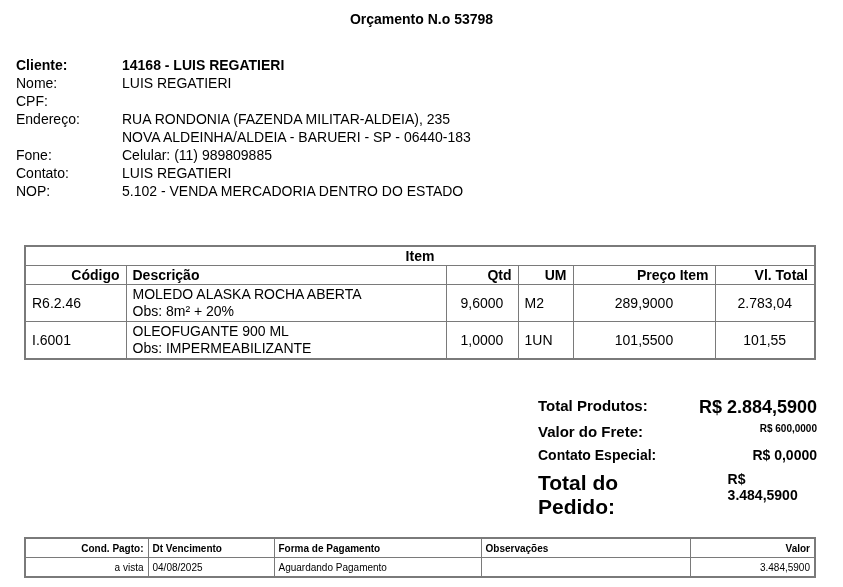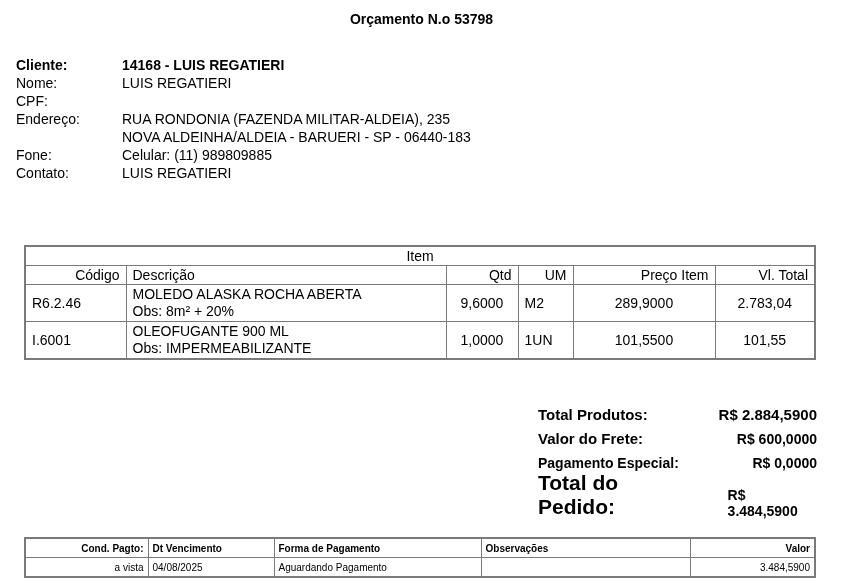--- a/index.html
+++ b/index.html
@@ -17,30 +17,30 @@
   .client .row { display: flex; }
   .client .lbl { width: 106px; }
   .client .bold { font-weight: bold; }
 
   table { border-collapse: collapse; position: absolute; }
   .items {
     top: 245px; left: 24px; width: 792px; font-size: 14px;
     border: 2px solid #7a7a7a;
   }
   .items td, .items th { border: 1px solid #7a7a7a; padding: 0 6px; }
-  .items th { font-weight: normal; height: 18px; }
+  .items th { font-weight: bold; height: 18px; }
   .items .cap { text-align: center; height: 18px; }
   .items td { height: 36px; line-height: 18px; }
   .items .desc { line-height: 17px; }
   .r { text-align: center; margin-left: 48px; }
   .c { text-align: right; }
   .l { text-align: left; }
 
   .totals { position: absolute; left: 538px; top: 397px; width: 279px; }
-  .totals .trow { display: flex; justify-content: space-between; align-items: flex-end; gap: 31px; }
+  .totals .trow { display: flex; justify-content: space-between; align-items: flex-start; gap: 31px; }
   .totals .t1 { font-weight: bold; font-size: 15px; height: 26px; }
   .totals .t2 { font-weight: bold; font-size: 15px; height: 24px; }
   .totals .t3 { font-size: 14px; height: 24px; font-weight: bold; }
   .totals .t3 .lbl { font-weight: bold; }
   .totals .t4 .lbl { font-weight: bold; font-size: 21px; }
   .totals .t4 .val { font-weight: bold; font-size: 14px; }
   .totals .val { font-weight: bold; }
 
   .pay {
     top: 537px; left: 24px; width: 792px; font-size: 10px;
@@ -75,20 +75,24 @@
     <span class="lbl"></span>
     <span>NOVA ALDEINHA/ALDEIA - BARUERI - SP - 06440-183</span>
   </div>
   <div class="row">
     <span class="lbl">Fone:</span>
     <span>Celular: (11) 989809885</span>
   </div>
   <div class="row">
     <span class="lbl">Contato:</span>
     <span>LUIS REGATIERI</span>
+  </div>
+  <div class="row">
+    <span class="lbl">NOP:</span>
+    <span>5.102 - VENDA MERCADORIA DENTRO DO ESTADO</span>
   </div>
 </div>
 
 <table class="items">
   <colgroup>
     <col style="width:101px">
       <col style="width:320px">
       <col style="width:72px">
       <col style="width:55px">
       <col style="width:142px">
@@ -127,28 +131,28 @@
     <td>1UN</td>
     <td class="r">101,5500</td>
     <td class="r">101,55</td>
   </tr>
 </tbody>
   </table>
 
 <div class="totals">
   <div class="trow t1">
     <span class="lbl">Total Produtos:</span>
-    <span class="val" style="font-size:15px">R$ 2.884,5900</span>
+    <span class="val" style="font-size:18px">R$ 2.884,5900</span>
   </div>
   <div class="trow t2">
     <span class="lbl">Valor do Frete:</span>
-    <span class="val" style="font-size:14px">R$ 600,0000</span>
+    <span class="val" style="font-size:10px">R$ 600,0000</span>
   </div>
   <div class="trow t3">
-    <span class="lbl" style="font-weight:bold">Pagamento Especial:</span>
+    <span class="lbl" style="font-weight:bold">Contato Especial:</span>
     <span class="val">R$ 0,0000</span>
   </div>
   <div class="trow t4">
     <span class="lbl">Total do Pedido:</span>
     <span class="val">R$ 3.484,5900</span>
   </div>
 </div>
 
 <table class="pay">
   <colgroup>

